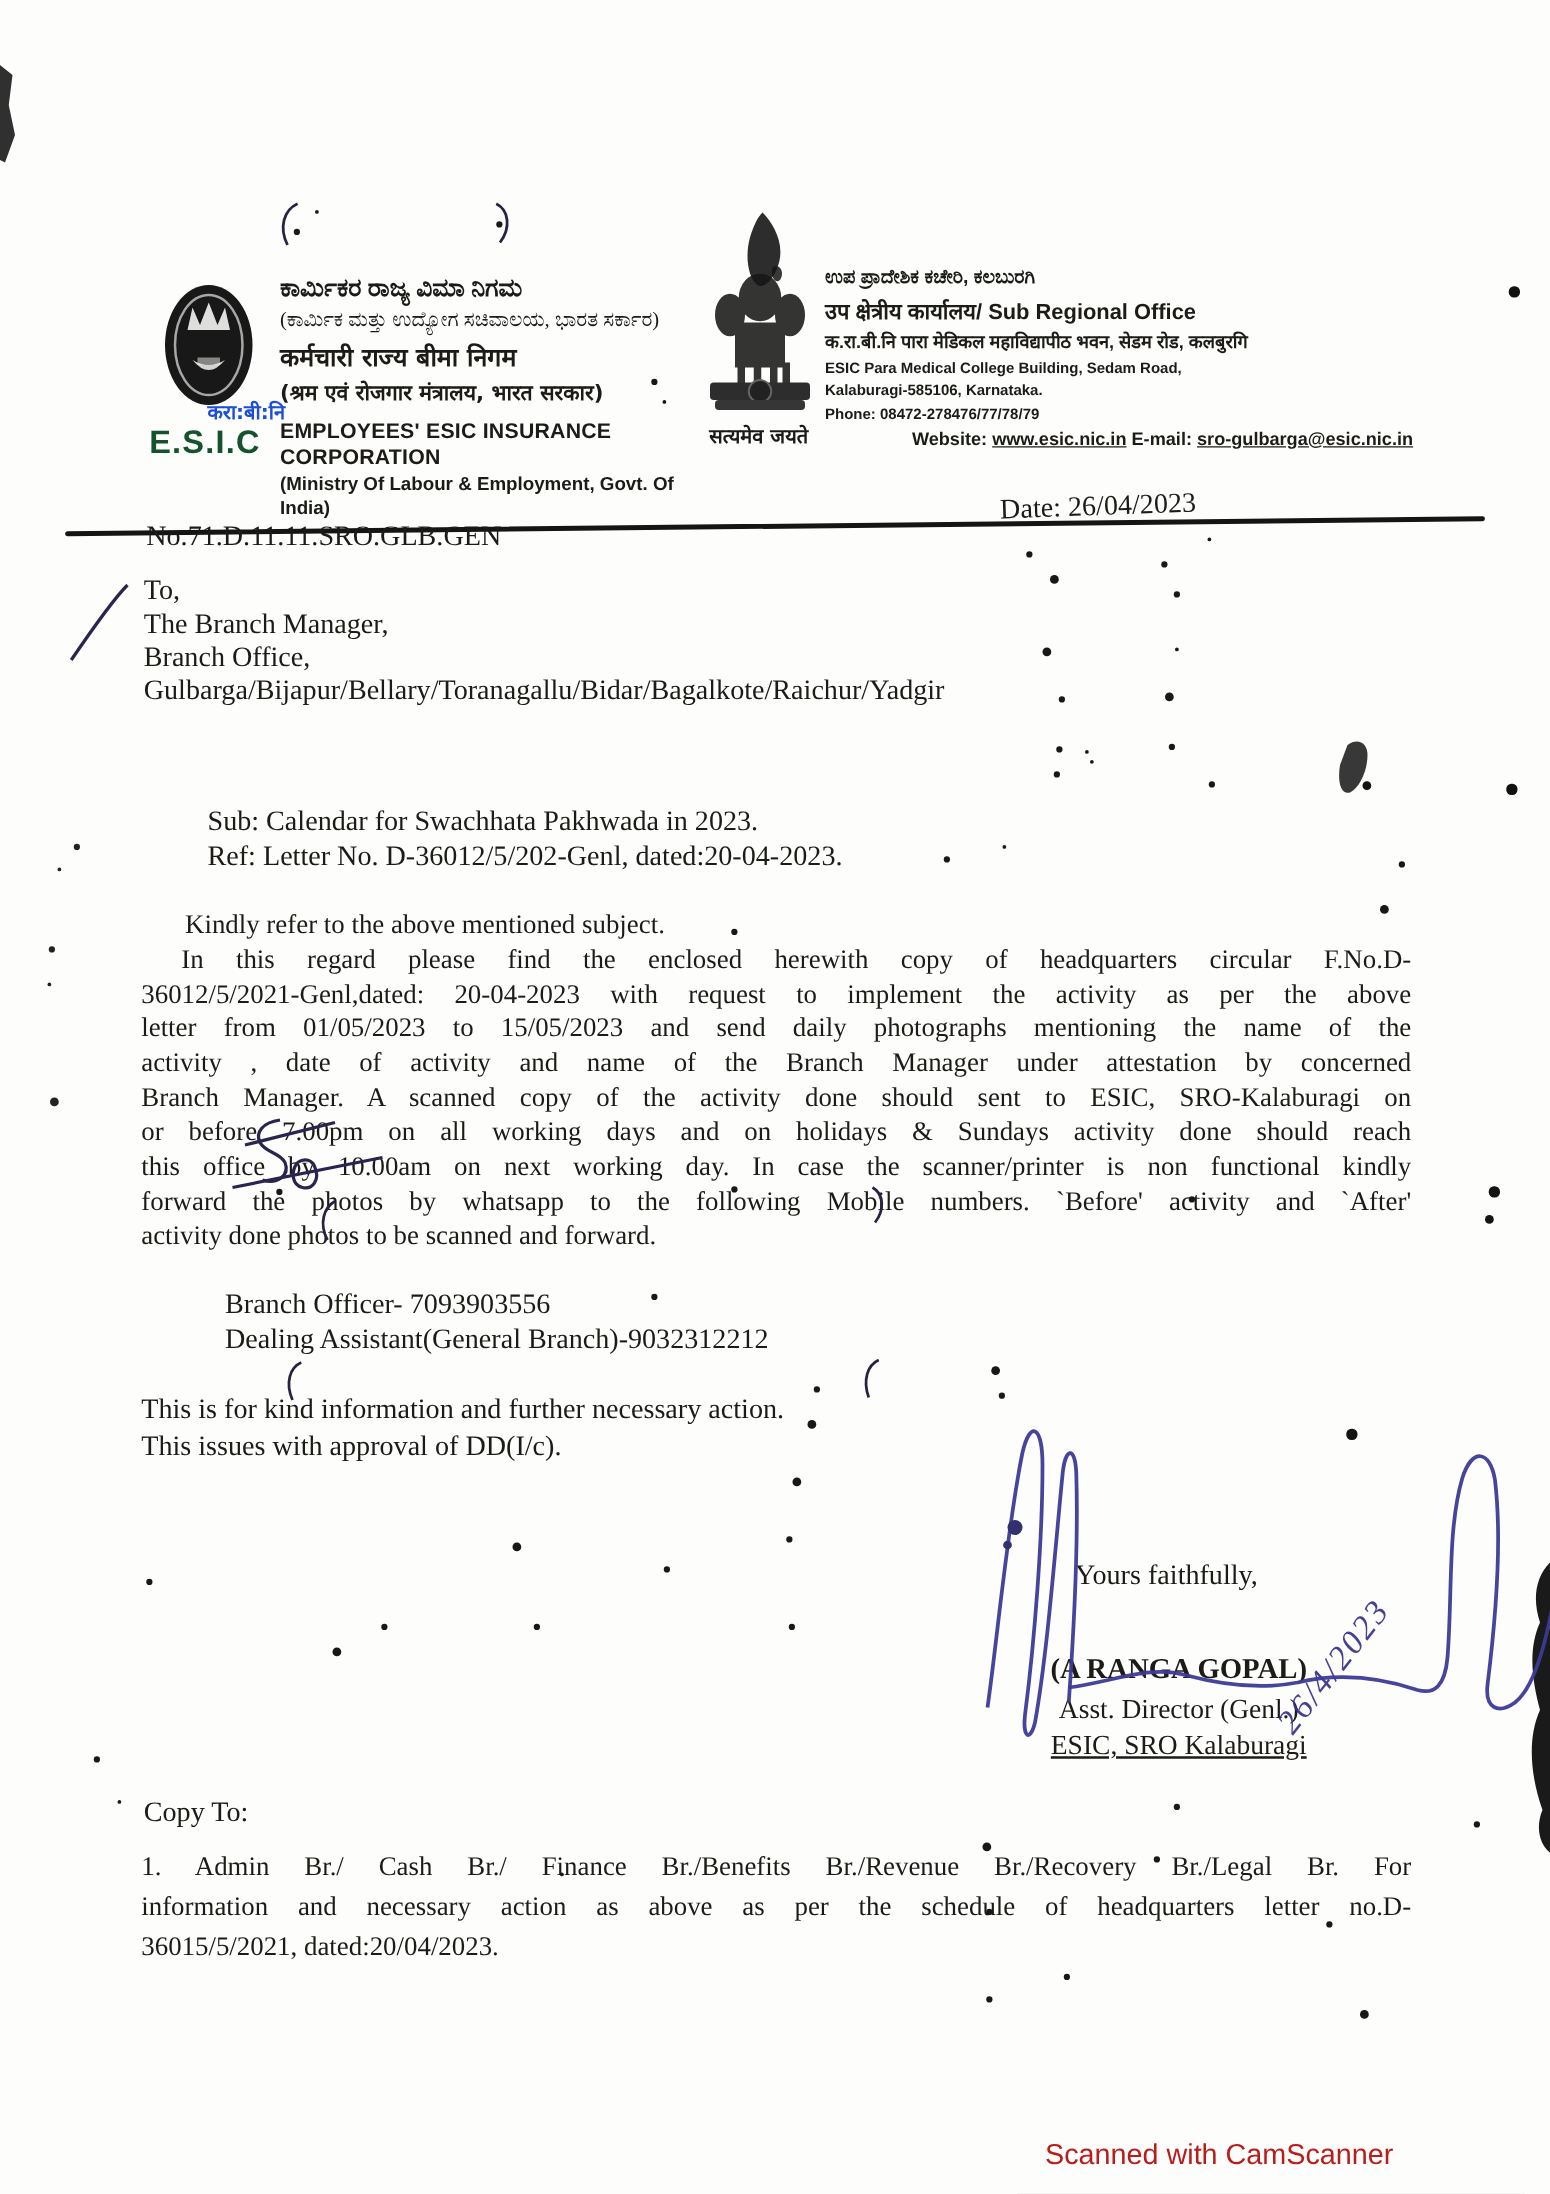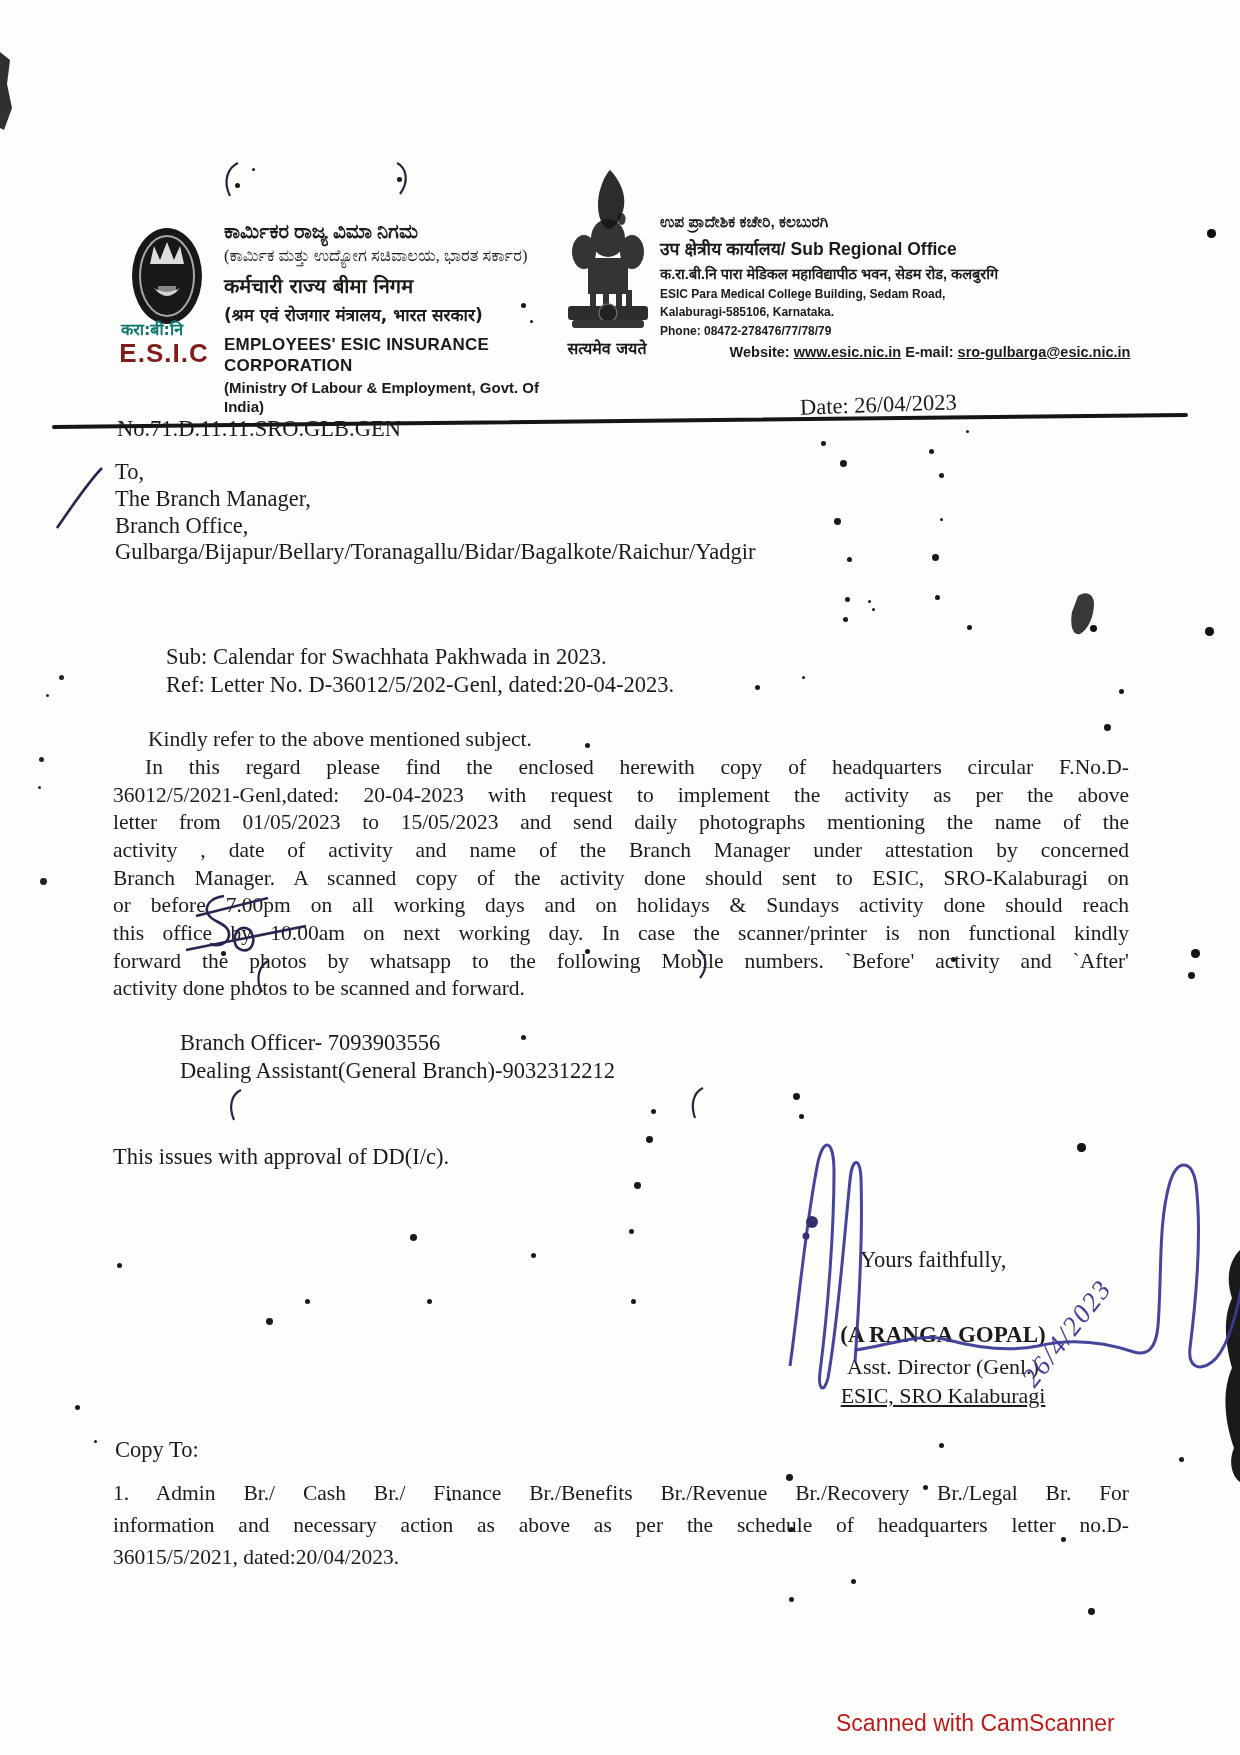--- a/index.html
+++ b/index.html
@@ -56,22 +56,22 @@
 
 <div id="page">
 
   <svg class="abs" style="left:130px;top:226px;" width="74" height="100">
     <ellipse cx="37" cy="50" rx="35" ry="48" fill="#181818"></ellipse>
     <ellipse cx="37" cy="50" rx="27" ry="40" fill="none" stroke="#f4f4f2" stroke-width="2" opacity="0.65"></ellipse>
     <path d="M20 38 L24 20 L30 34 L37 16 L44 34 L50 20 L54 38 Z" fill="#f4f4f2" opacity="0.9"></path>
     <path d="M24 62 Q37 78 50 62 Q37 70 24 62 Z" fill="#f4f4f2" opacity="0.85"></path>
     <rect x="28" y="60" width="18" height="6" fill="#f4f4f2" opacity="0.5"></rect>
   </svg>
-  <div class="abs" style="left:100px;top:318px;width:104px;text-align:center;font:700 16px 'DejaVu Sans',sans-serif;color:#0f766e;">करा:बी:नि</div>
-  <div class="abs" style="left:112px;top:338px;width:104px;text-align:center;font:800 26px 'Liberation Sans',sans-serif;letter-spacing:1px;color:#7f1d1d;">E.S.I.C</div>
+  <div class="abs" style="left:124px;top:318px;width:104px;text-align:right;font:700 16px 'DejaVu Sans',sans-serif;color:#1d4ed8;">करा:बी:नि</div>
+  <div class="abs" style="left:112px;top:338px;width:104px;text-align:center;font:800 26px 'Liberation Sans',sans-serif;letter-spacing:1px;color:#14532d;">E.S.I.C</div>
 
   <div class="abs hdr-left" style="left:224px;top:219px;width:330px;">
     <div class="k1">ಕಾರ್ಮಿಕರ ರಾಜ್ಯ ವಿಮಾ ನಿಗಮ</div>
     <div class="k2">(ಕಾರ್ಮಿಕ ಮತ್ತು ಉದ್ಯೋಗ ಸಚಿವಾಲಯ, ಭಾರತ ಸರ್ಕಾರ)</div>
     <div class="h1">कर्मचारी राज्य बीमा निगम</div>
     <div class="h2">(श्रम एवं रोजगार मंत्रालय, भारत सरकार)</div>
     <div class="e1">EMPLOYEES' ESIC  INSURANCE CORPORATION</div>
     <div class="e2">(Ministry Of Labour &amp; Employment, Govt. Of India)</div>
   </div>
 
@@ -125,20 +125,21 @@
   <div class="abs bline" style="top:866px;">Branch Manager. A scanned copy of the activity done should sent to ESIC, SRO-Kalaburagi on</div>
   <div class="abs bline" style="top:838px;">activity , date of activity and name of the Branch Manager under attestation by concerned</div>
   <div class="abs bline" style="top:893px;">or before 7.00pm on all working days and on holidays &amp; Sundays activity done should reach</div>
   <div class="abs bline" style="top:921px;">this office by 10.00am on next working day. In case the scanner/printer is non functional kindly</div>
   <div class="abs bline" style="top:949px;">forward the photos by whatsapp to the following Mobile numbers. `Before' activity and `After'</div>
   <div class="abs bline bline-last" style="top:976px;">activity done photos to be scanned and forward.</div>
 
   <div class="abs serif22" style="left:180px;top:1030px;">Branch Officer- 7093903556</div>
   <div class="abs serif22" style="left:180px;top:1058px;">Dealing Assistant(General Branch)-9032312212</div>
 
+  <div class="abs serif22" style="left:113px;top:1114px;">This is for kind information and further necessary action.</div>
   <div class="abs serif22" style="left:113px;top:1144px;">This issues with approval of DD(I/c).</div>
 
   <div class="abs serif22" style="left:860px;top:1247px;">Yours faithfully,</div>
   <div class="abs sig-col" style="top:1322px;font-weight:700;font-size:23px;">(A RANGA GOPAL)</div>
   <div class="abs sig-col" style="top:1354px;font-size:22px;">Asst. Director (Genl.)</div>
   <div class="abs sig-col" style="top:1383px;font-size:22px;text-decoration:underline;">ESIC, SRO Kalaburagi</div>
   <div class="abs hand-date" style="left:1040px;top:1362px;">26/4/2023</div>
 
   <div class="abs serif22" style="left:115px;top:1437px;">Copy To:</div>
   <div class="abs cline" style="top:1481px;">1. Admin Br./ Cash Br./ Finance Br./Benefits Br./Revenue Br./Recovery Br./Legal Br. For</div>

